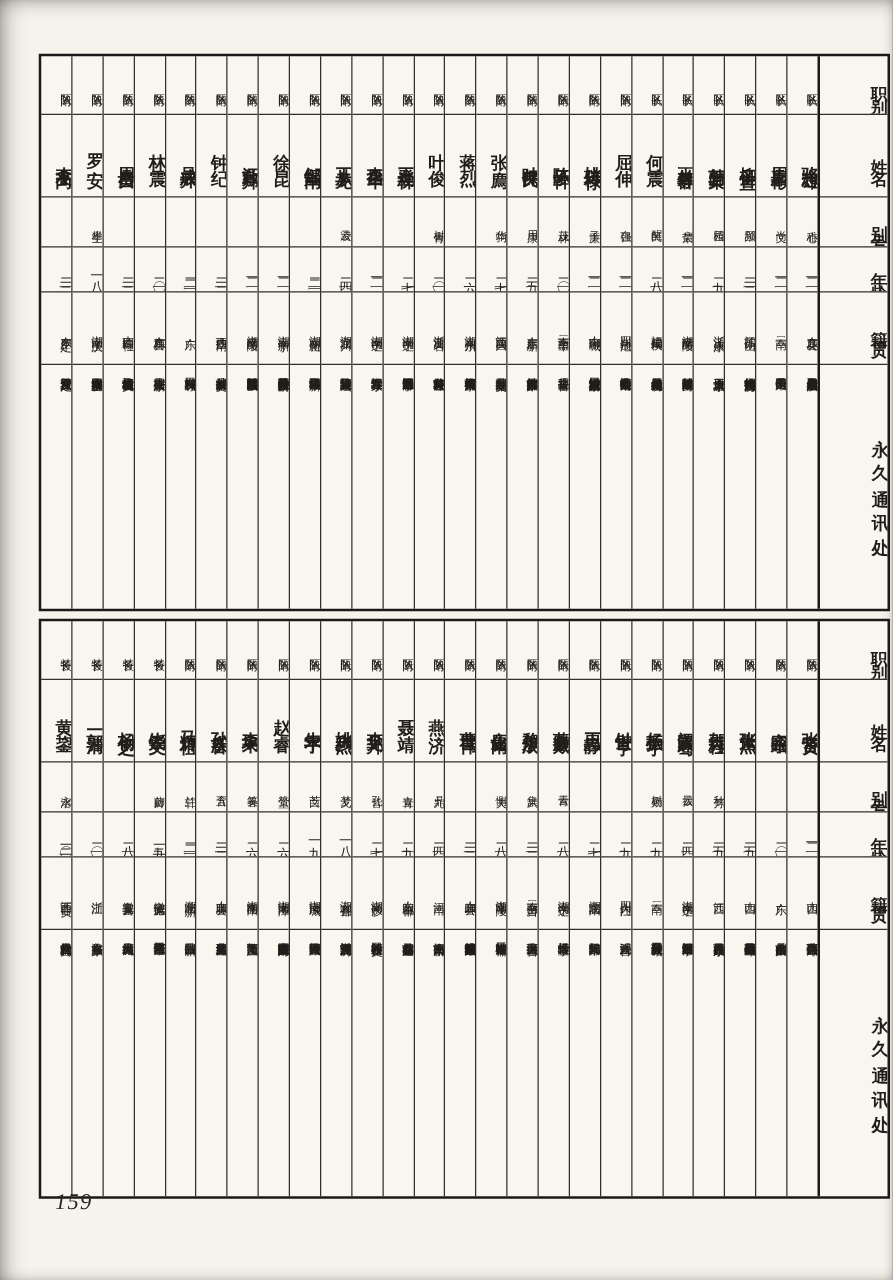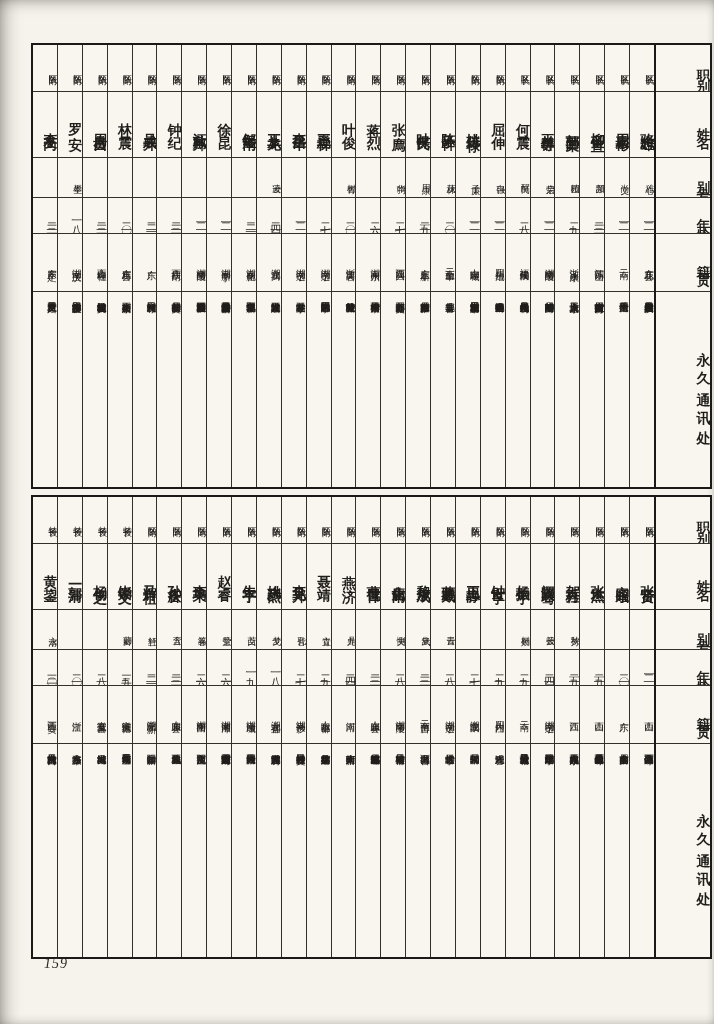--- a/index.html
+++ b/index.html
@@ -20,21 +20,21 @@
   .band-0 .r-addr{height:196px;} .band-1 .r-addr{height:214px;}
   .role{font-size:9px;line-height:1.1;text-align:center;letter-spacing:1px;}
   .name{font-size:14px;font-weight:bold;text-align:center;letter-spacing:2px;line-height:1.05;}
   .name.two{letter-spacing:13px;}
   .alias{font-size:9px;text-align:center;line-height:1.1;letter-spacing:1px;}
   .age{font-size:11px;text-align:center;letter-spacing:2px;line-height:1;}
   .origin{font-size:9.5px;text-align:center;line-height:1.08;letter-spacing:1px;}
   .addr{font-size:9.5px;line-height:1.1;padding-top:3px;text-align:start;}
   .hcell{font-weight:bold;font-size:13.5px;text-align:center;line-height:1;}
   .hcell.sp2{letter-spacing:9px;} .hcell.sp5{letter-spacing:20px;font-size:14px;}
-  .page-number{position:absolute;left:44px;bottom:52px;font-size:14px;font-style:italic;
+  .page-number{position:absolute;left:44px;bottom:52px;font-size:18px;font-style:italic;
                color:#2a2722;letter-spacing:1px;}
 </style>
 </head>
 <body>
 
 <div class="page">
   <div class="table-wrap">
     <div class="band band-0">
         <div class="col">
           <div class="cell r-role role">区队附</div>

